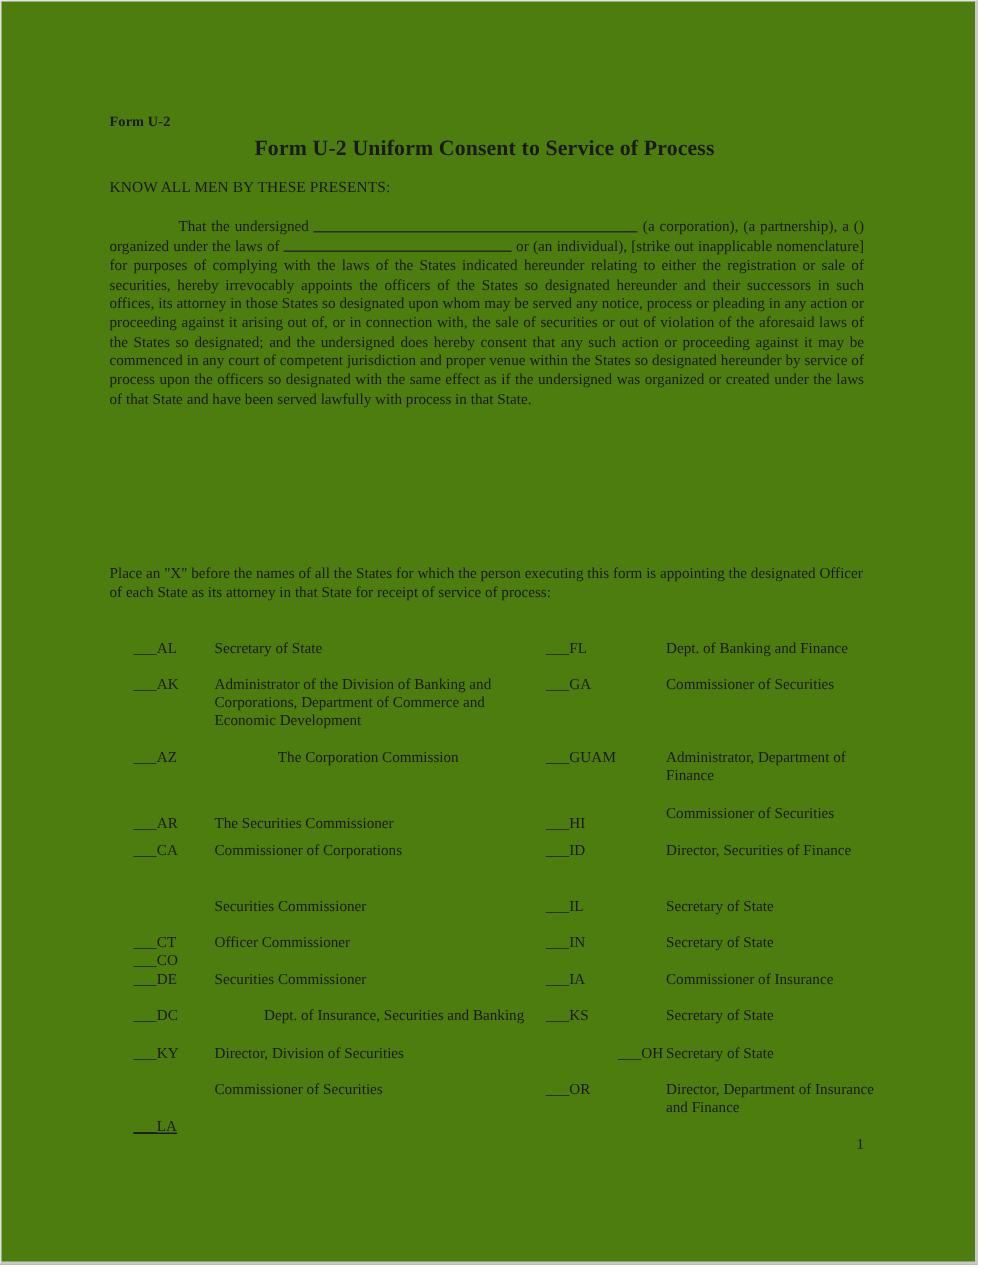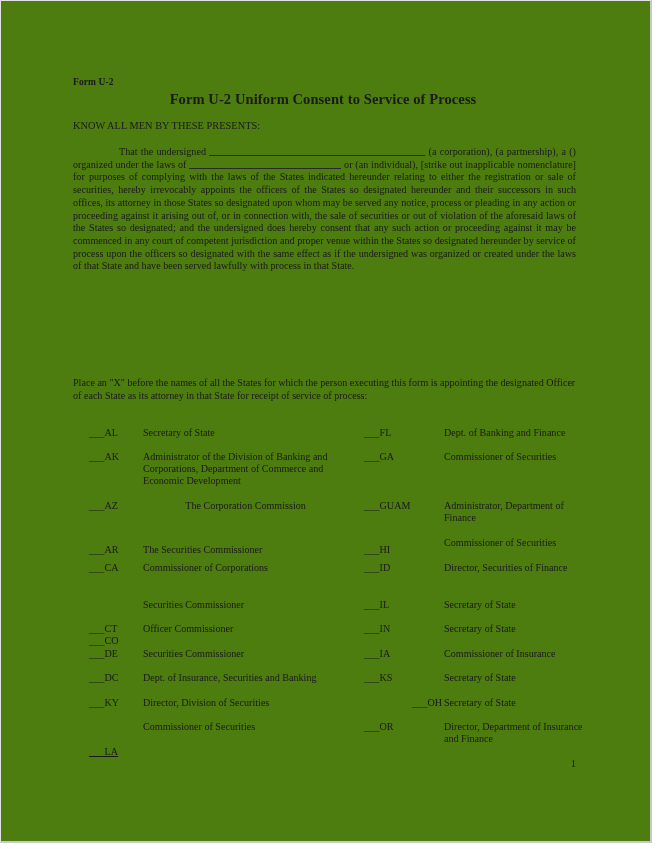--- a/index.html
+++ b/index.html
@@ -190,21 +190,21 @@
           <div class="state-row state-office" style="top: 543px;">The Securities Commissioner</div>
           <div class="state-row state-code" style="top: 561px;">___CA</div>
           <div class="state-row state-office" style="top: 561px;">Commissioner of Corporations</div>
           <div class="state-row state-code" style="top: 598px; margin-top: 36px;">___CO</div>
           <div class="state-row state-office" style="top: 598px;">Securities Commissioner</div>
           <div class="state-row state-code" style="top: 622px;">___CT</div>
           <div class="state-row state-office" style="top: 622px;">Officer Commissioner</div>
           <div class="state-row state-code" style="top: 647px;">___DE</div>
           <div class="state-row state-office" style="top: 647px;">Securities Commissioner</div>
           <div class="state-row state-code" style="top: 671px;">___DC</div>
-          <div class="state-row state-office" style="top: 671px;">Dept. of Insurance, Securities and Banking</div>
+          <div class="state-row state-office" style="top: 671px; margin-left: 33px;">Dept. of Insurance, Securities and Banking</div>
           <div class="state-row state-code" style="top: 696px;">___KY</div>
           <div class="state-row state-office" style="top: 696px;">Director, Division of Securities</div>
           <div class="state-row state-code" style="top: 745px; text-decoration: underline;">___LA</div>
           <div class="state-row state-office" style="top: 720px;">Commissioner of Securities</div>
         </div>
       <div class="col-right" id="col-right">
           <div class="state-row state-code" style="top: 426px;">___FL</div>
           <div class="state-row state-office" style="top: 426px;">Dept. of Banking and Finance</div>
           <div class="state-row state-code" style="top: 450px;">___GA</div>
           <div class="state-row state-office" style="top: 450px;">Commissioner of Securities</div>

